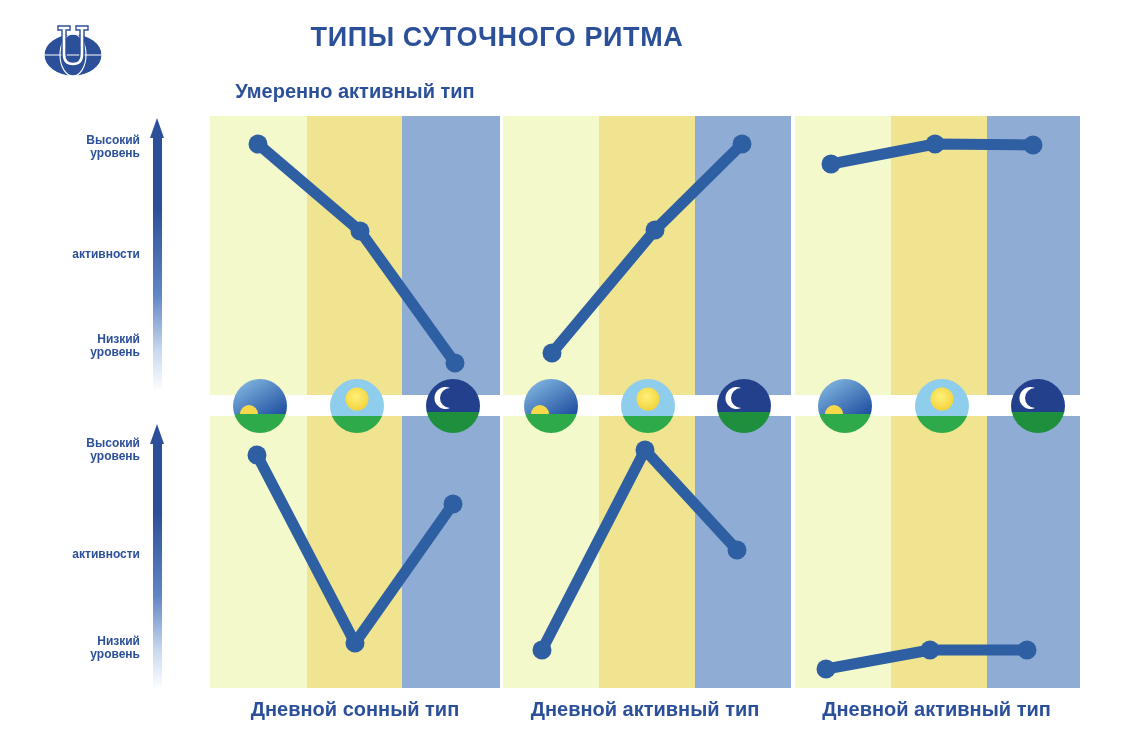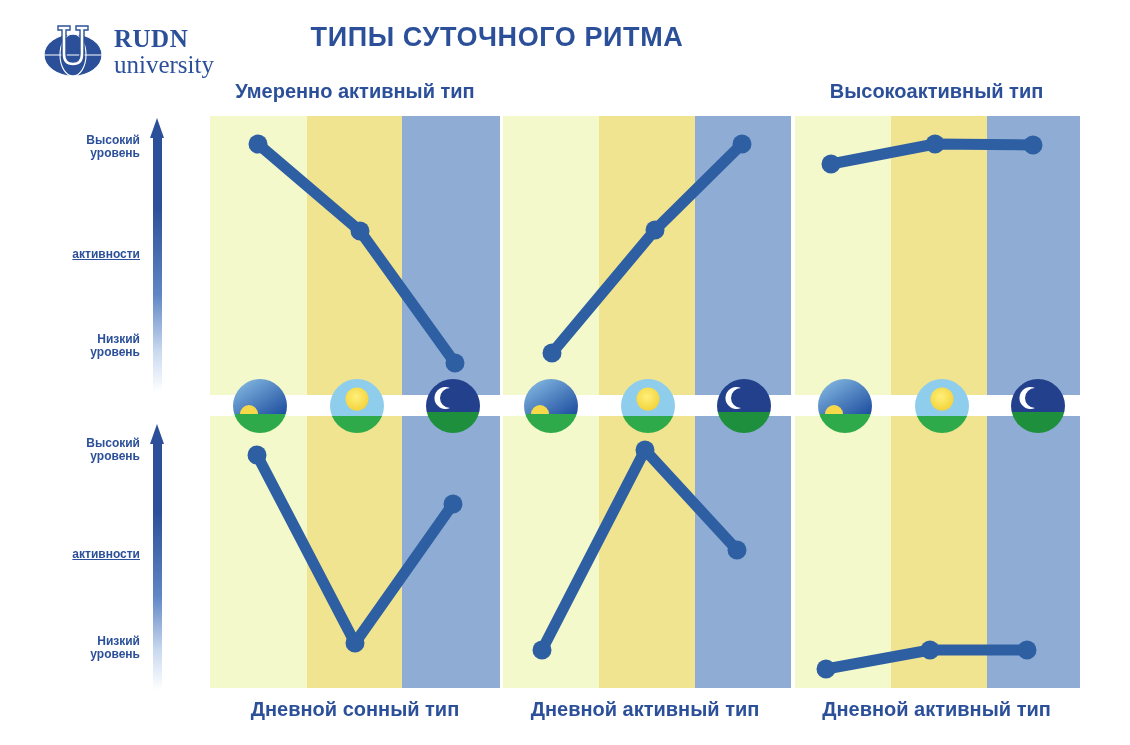--- a/index.html
+++ b/index.html
@@ -33,21 +33,21 @@
   .bands{position:absolute;inset:0;}
   .band{position:absolute;top:0;height:572px;}
   .gap{position:absolute;left:0;top:279px;width:870px;height:21px;background:#ffffff;}
 
   
   .axis{position:absolute;width:14px;}
   .axis .shaft{position:absolute;left:3px;top:18px;width:9px;bottom:0;}
   .axis .head{position:absolute;left:0;top:0;width:0;height:0;
     border-left:7px solid transparent;border-right:7px solid transparent;border-bottom:20px solid #2b5099;}
   .axlab{position:absolute;text-align:right;font-size:12px;font-weight:bold;line-height:1.12;color:#2b5099;white-space:nowrap;}
-  .axlab.mid{font-weight:bold;text-decoration:underline;}
+  .axlab.mid{font-weight:bold;}
 
   
   svg.series{position:absolute;left:0;top:0;width:870px;height:572px;overflow:visible;}
   .ln{stroke:#2e5fa3;stroke-width:11;stroke-linecap:round;stroke-linejoin:round;fill:none;}
   .dot{fill:#2e5fa3;}
 
   
   .icons{position:absolute;left:0;top:0;width:870px;height:572px;}
   .ico{position:absolute;width:56px;height:56px;}
 </style>
@@ -59,30 +59,25 @@
   <div class="logo">
     <div class="logo-mark">
       <svg viewBox="0 0 62 58" width="62" height="58" aria-hidden="true">
         <ellipse cx="31" cy="33" rx="29" ry="21" fill="#2b5099"></ellipse>
         <ellipse cx="31" cy="33" rx="29" ry="21" fill="none" stroke="#ffffff" stroke-width="1.1"></ellipse>
         <ellipse cx="31" cy="33" rx="13" ry="21" fill="none" stroke="#ffffff" stroke-width="1.1"></ellipse>
         <line x1="2" y1="33" x2="60" y2="33" stroke="#ffffff" stroke-width="1.1"></line>
         <path d="M16 4 L16 8 L20 8 L20 32 Q20 44 31 44 Q42 44 42 32 L42 8 L46 8 L46 4 L34 4 L34 8 L38 8 L38 32 Q38 40 31 40 Q24 40 24 32 L24 8 L28 8 L28 4 Z" fill="#ffffff" stroke="#2b5099" stroke-width="1.4"></path>
       </svg>
     </div>
-    <div class="logo-text">
-      <span class="l1">RUDN</span>
-      <span class="l2">university</span>
-    </div>
   </div>
 
   <div class="title">ТИПЫ СУТОЧНОГО РИТМА</div>
 
   <div class="cap top" style="left:210px;width:290px;">Умеренно активный тип</div>
-  <div class="cap top" style="left:793px;width:287px;">Высокоактивный тип</div>
 
   <div class="cap bot" style="left:500px;width:290px;">Дневной активный тип</div>
   <div class="cap bot" style="left:210px;width:290px;">Дневной сонный тип</div>
   <div class="cap bot" style="left:793px;width:287px;">Дневной активный тип</div>
 
   <div class="axis" style="left:150px;top:118px;height:274px;">
     <div class="head"></div>
     <div class="shaft" style="background:linear-gradient(to bottom,#2b5099 0%,#2b5099 28%,#5f86c4 62%,#c9d9ef 84%,#ffffff 100%);"></div>
   </div>
   <div class="axlab" style="left:0;top:134px;width:140px;white-space:pre-line;">Высокий

